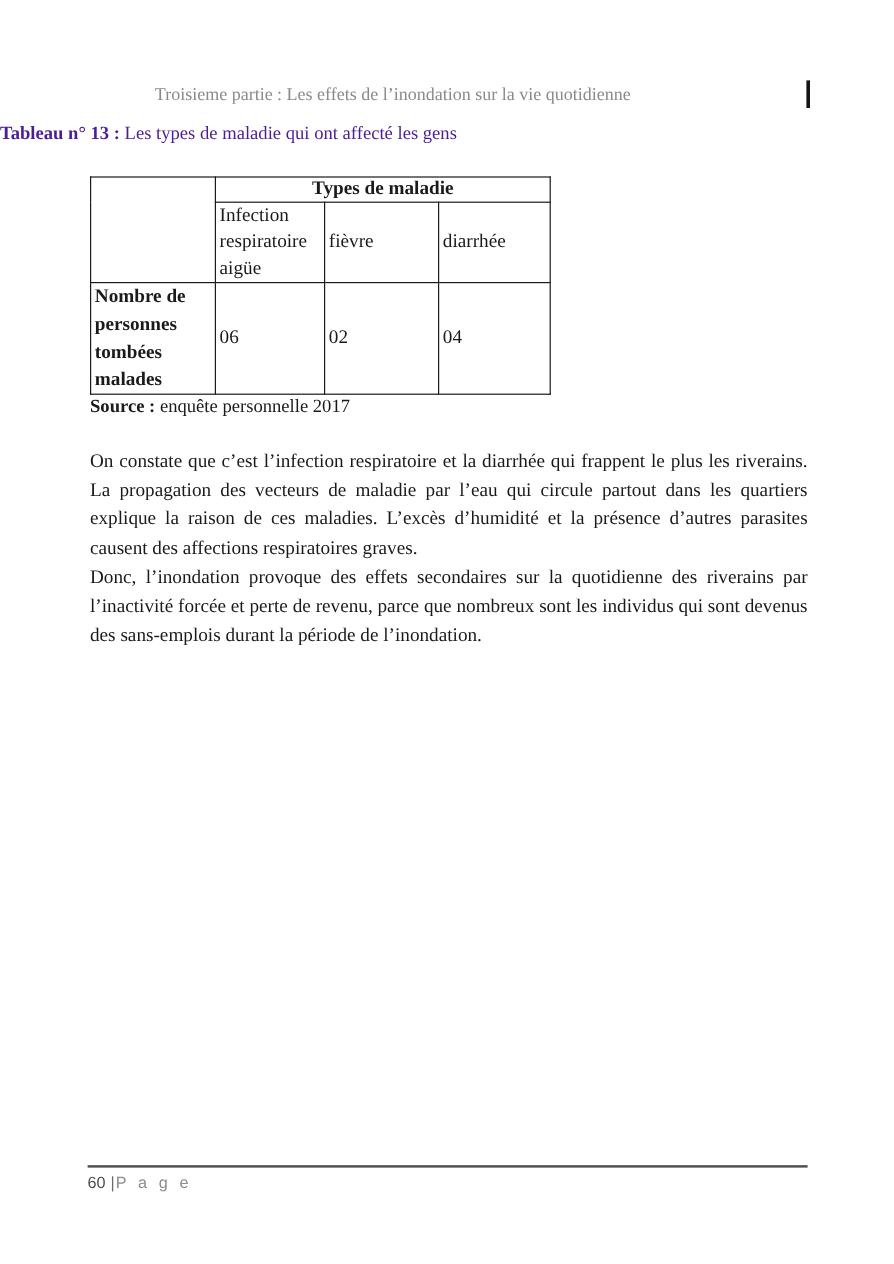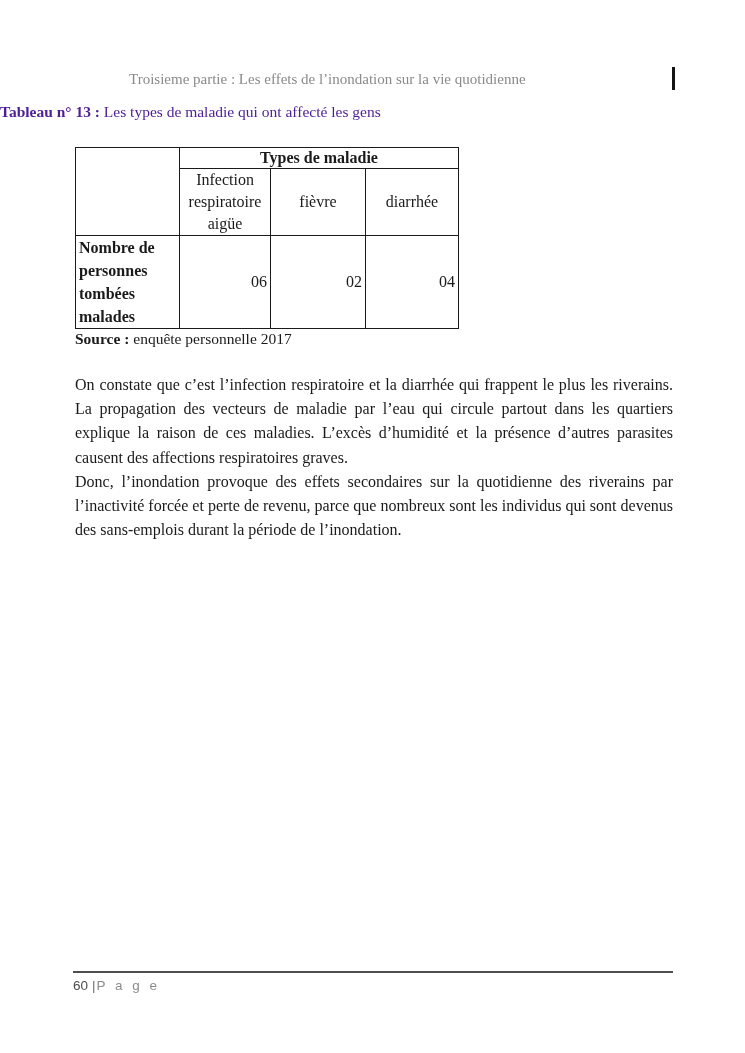--- a/index.html
+++ b/index.html
@@ -58,27 +58,27 @@
     font-size: 16px;
     color: #1a1a1a;
   }
   table.disease-table td {
     border: 1px solid #1a1a1a;
     padding: 0 3px;
     vertical-align: middle;
   }
   td.stub-cell        { width: 97px; }
   td.group-header-cell{ height: 20px; text-align: center; font-weight: bold; }
-  tr.subhead-row td   { height: 66px; text-align: center; line-height: 22px; }
+  tr.subhead-row td   { height: 66px; line-height: 22px; }
   td.col-irs          { width: 84px; }
   td.col-fievre       { width: 88px; }
   td.col-diarrhee     { width: 86px; }
   tr.data-row td      { height: 92px; margin-top: 20px; }
   td.row-label-cell   { font-weight: bold; line-height: 23px; padding: 1px 3px; vertical-align: top; }
-  td.value-cell       { text-align: right; }
+  td.value-cell       { text-align: left; }
 
   
   .source-line {
     position: absolute;
     left: 75px;
     top: 330px;
     font-size: 15.5px;
   }
   .source-line .bold { font-weight: bold; }
 

